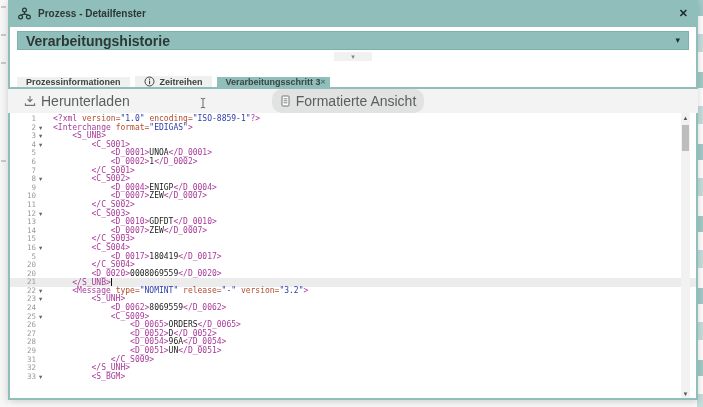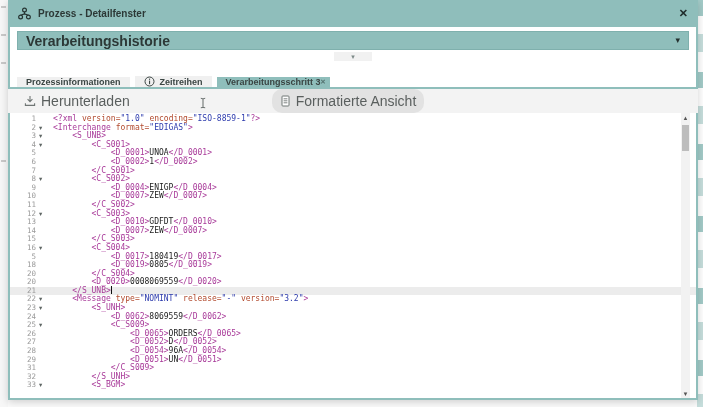--- a/index.html
+++ b/index.html
@@ -173,21 +173,20 @@
         <div class="cm-line"><span class="ln">8</span><span class="fold">▾</span><span class="src"><span class="tk-txt">        </span><span class="tk-tag">&lt;C_S002</span><span class="tk-tag">&gt;</span></span></div>
         <div class="cm-line"><span class="ln">9</span><span class="fold"></span><span class="src"><span class="tk-txt">            </span><span class="tk-tag">&lt;D_0004</span><span class="tk-tag">&gt;</span><span class="tk-txt">ENIGP</span><span class="tk-tag">&lt;/D_0004</span><span class="tk-tag">&gt;</span></span></div>
         <div class="cm-line"><span class="ln">10</span><span class="fold"></span><span class="src"><span class="tk-txt">            </span><span class="tk-tag">&lt;D_0007</span><span class="tk-tag">&gt;</span><span class="tk-txt">ZEW</span><span class="tk-tag">&lt;/D_0007</span><span class="tk-tag">&gt;</span></span></div>
         <div class="cm-line"><span class="ln">11</span><span class="fold"></span><span class="src"><span class="tk-txt">        </span><span class="tk-tag">&lt;/C_S002</span><span class="tk-tag">&gt;</span></span></div>
         <div class="cm-line"><span class="ln">12</span><span class="fold">▾</span><span class="src"><span class="tk-txt">        </span><span class="tk-tag">&lt;C_S003</span><span class="tk-tag">&gt;</span></span></div>
         <div class="cm-line"><span class="ln">13</span><span class="fold"></span><span class="src"><span class="tk-txt">            </span><span class="tk-tag">&lt;D_0010</span><span class="tk-tag">&gt;</span><span class="tk-txt">GDFDT</span><span class="tk-tag">&lt;/D_0010</span><span class="tk-tag">&gt;</span></span></div>
         <div class="cm-line"><span class="ln">14</span><span class="fold"></span><span class="src"><span class="tk-txt">            </span><span class="tk-tag">&lt;D_0007</span><span class="tk-tag">&gt;</span><span class="tk-txt">ZEW</span><span class="tk-tag">&lt;/D_0007</span><span class="tk-tag">&gt;</span></span></div>
         <div class="cm-line"><span class="ln">15</span><span class="fold"></span><span class="src"><span class="tk-txt">        </span><span class="tk-tag">&lt;/C_S003</span><span class="tk-tag">&gt;</span></span></div>
         <div class="cm-line"><span class="ln">16</span><span class="fold">▾</span><span class="src"><span class="tk-txt">        </span><span class="tk-tag">&lt;C_S004</span><span class="tk-tag">&gt;</span></span></div>
         <div class="cm-line"><span class="ln">5</span><span class="fold"></span><span class="src"><span class="tk-txt">            </span><span class="tk-tag">&lt;D_0017</span><span class="tk-tag">&gt;</span><span class="tk-txt">180419</span><span class="tk-tag">&lt;/D_0017</span><span class="tk-tag">&gt;</span></span></div>
-        <div class="cm-line"><span class="ln">18</span><span class="fold"></span><span class="src"><span class="tk-txt">            </span><span class="tk-tag">&lt;D_0019</span><span class="tk-tag">&gt;</span><span class="tk-txt">0805</span><span class="tk-tag">&lt;/D_0019</span><span class="tk-tag">&gt;</span></span></div>
         <div class="cm-line"><span class="ln">20</span><span class="fold"></span><span class="src"><span class="tk-txt">        </span><span class="tk-tag">&lt;/C_S004</span><span class="tk-tag">&gt;</span></span></div>
         <div class="cm-line"><span class="ln">20</span><span class="fold"></span><span class="src"><span class="tk-txt">        </span><span class="tk-tag">&lt;D_0020</span><span class="tk-tag">&gt;</span><span class="tk-txt">0008069559</span><span class="tk-tag">&lt;/D_0020</span><span class="tk-tag">&gt;</span></span></div>
         <div class="cm-line active"><span class="ln">21</span><span class="fold"></span><span class="src"><span class="tk-txt">    </span><span class="tk-tag">&lt;/S_UNB</span><span class="tk-tag">&gt;</span><span class="cursor"></span></span></div>
         <div class="cm-line"><span class="ln">22</span><span class="fold">▾</span><span class="src"><span class="tk-txt">    </span><span class="tk-tag">&lt;Message</span><span class="tk-txt"> </span><span class="tk-attr">type=</span><span class="tk-val">"NOMINT"</span><span class="tk-txt"> </span><span class="tk-attr">release=</span><span class="tk-val">"-"</span><span class="tk-txt"> </span><span class="tk-attr">version=</span><span class="tk-val">"3.2"</span><span class="tk-tag">&gt;</span></span></div>
         <div class="cm-line"><span class="ln">23</span><span class="fold">▾</span><span class="src"><span class="tk-txt">        </span><span class="tk-tag">&lt;S_UNH</span><span class="tk-tag">&gt;</span></span></div>
         <div class="cm-line"><span class="ln">24</span><span class="fold"></span><span class="src"><span class="tk-txt">            </span><span class="tk-tag">&lt;D_0062</span><span class="tk-tag">&gt;</span><span class="tk-txt">8069559</span><span class="tk-tag">&lt;/D_0062</span><span class="tk-tag">&gt;</span></span></div>
         <div class="cm-line"><span class="ln">25</span><span class="fold">▾</span><span class="src"><span class="tk-txt">            </span><span class="tk-tag">&lt;C_S009</span><span class="tk-tag">&gt;</span></span></div>
         <div class="cm-line"><span class="ln">26</span><span class="fold"></span><span class="src"><span class="tk-txt">                </span><span class="tk-tag">&lt;D_0065</span><span class="tk-tag">&gt;</span><span class="tk-txt">ORDERS</span><span class="tk-tag">&lt;/D_0065</span><span class="tk-tag">&gt;</span></span></div>
         <div class="cm-line"><span class="ln">27</span><span class="fold"></span><span class="src"><span class="tk-txt">                </span><span class="tk-tag">&lt;D_0052</span><span class="tk-tag">&gt;</span><span class="tk-txt">D</span><span class="tk-tag">&lt;/D_0052</span><span class="tk-tag">&gt;</span></span></div>
         <div class="cm-line"><span class="ln">28</span><span class="fold"></span><span class="src"><span class="tk-txt">                </span><span class="tk-tag">&lt;D_0054</span><span class="tk-tag">&gt;</span><span class="tk-txt">96A</span><span class="tk-tag">&lt;/D_0054</span><span class="tk-tag">&gt;</span></span></div>

